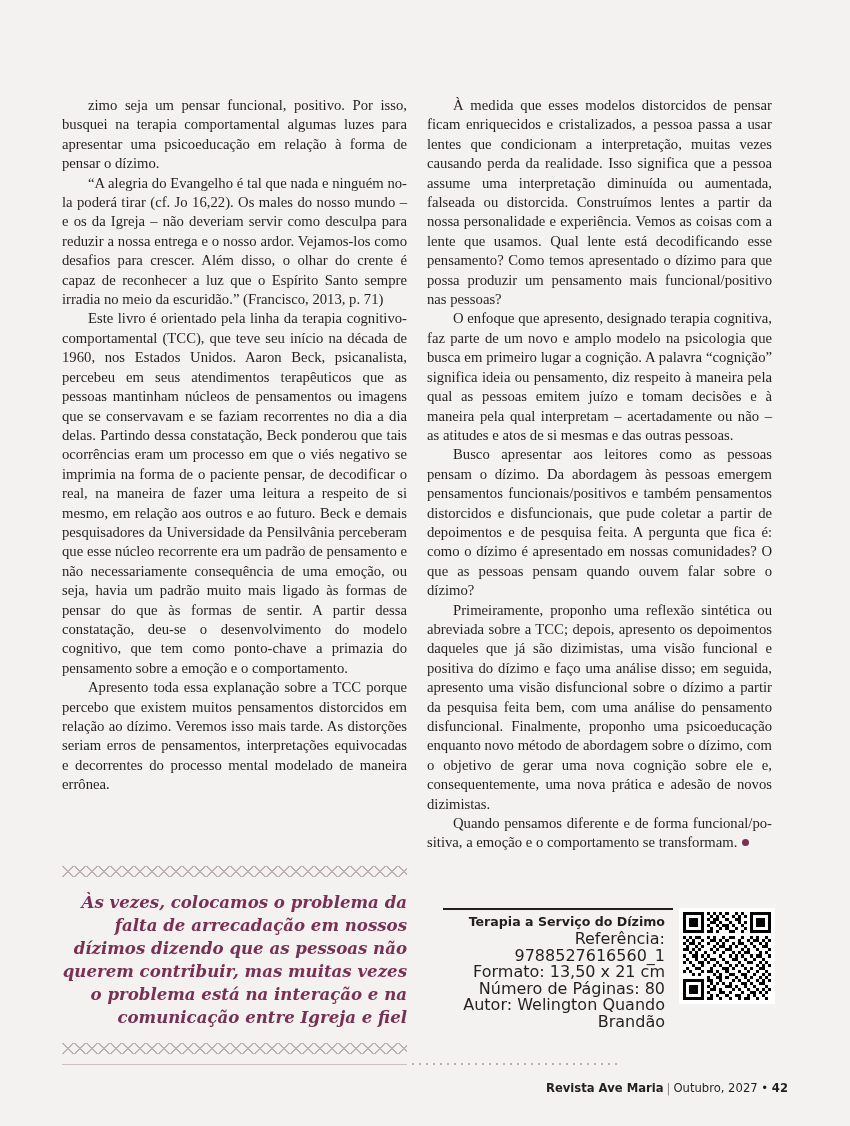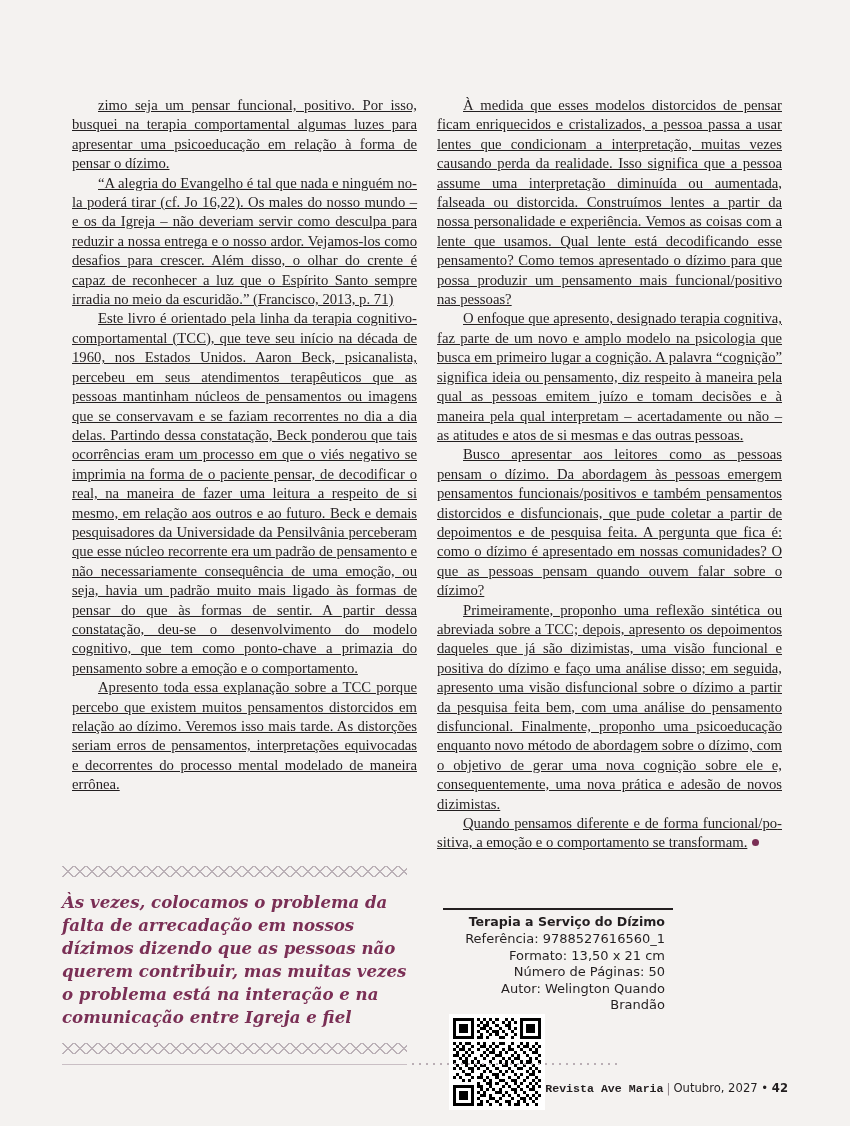--- a/index.html
+++ b/index.html
@@ -17,26 +17,25 @@
   }
   .page {
     position: absolute;
     left: 0; top: 0;
     width: 850px;
     height: 1126px;
     background: #f4f2f0;
   }
   .columns {
     position: absolute;
-    left: 72px;
+    left: 62px;
     top: 96px;
     width: 726px;
     display: flex;
     gap: 20px;
-    text-decoration: underline;
   }
   .col {
     width: 345px;
   }
   p.body {
     margin: 0;
     font-size: 14.7px;
     line-height: 19.4px;
     text-align: justify;
     text-indent: 26px;
@@ -62,51 +61,50 @@
     opacity: 0.95;
   }
   .pullquote .qtext {
     margin: 14px 0 14px 0;
     font-family: "DejaVu Serif", serif;
     font-style: italic;
     font-weight: bold;
     font-size: 16.6px;
     line-height: 23px;
     color: #7a2f55;
-    text-align: left;
+    text-align: right;
   }
   
   .bookinfo {
     position: absolute;
     left: 443px;
     top: 908px;
     width: 345px;
     display: flex;
     align-items: flex-start;
     justify-content: flex-start;
-    flex-direction: column;
   }
   .bookinfo .txt {
     width: 222px;
     padding-top: 4px;
     border-top: 2px solid #231f20;
     text-align: right;
     padding-right: 8px;
   }
   .bookinfo .title {
     font-family: "DejaVu Sans", sans-serif;
     font-weight: bold;
     font-size: 12.6px;
     line-height: 16px;
     color: #231f20;
     margin-bottom: 1px;
   }
   .bookinfo .line {
     font-family: "DejaVu Sans", sans-serif;
-    font-size: 13px;
+    font-size: 16px;
     line-height: 16.5px;
     color: #231f20;
   }
   .qr {
     width: 96px;
     height: 96px;
     background: #ffffff;
     padding: 4px;
     box-sizing: border-box;
     margin-left: 6px;
@@ -133,21 +131,21 @@
   }
   .footer {
     position: absolute;
     right: 62px;
     top: 1081px;
     font-family: "DejaVu Sans", sans-serif;
     font-size: 11.6px;
     color: #231f20;
     text-align: right;
   }
-  .footer b { font-weight: bold; font-family: Liberation Mono, monospace; }
+  .footer b { font-weight: bold; }
   .footer .sep { color: #8e8289; margin: 0 3px; }
   .footer .pg { font-weight: bold; }
   .enddot {
     display: inline-block;
     width: 7px;
     height: 7px;
     border-radius: 50%;
     background: #7a2f55;
     margin-left: 5px;
     vertical-align: 1px;
@@ -178,21 +176,21 @@
     <div class="diamond-rule"></div>
     <p class="qtext">Às vezes, colocamos o problema da falta de arrecadação em nossos dízimos dizendo que as pessoas não querem contribuir, mas muitas vezes o problema está na interação e na comunicação entre Igreja e fiel</p>
     <div class="diamond-rule"></div>
   </div>
 
   <div class="bookinfo">
     <div class="txt">
       <div class="title">Terapia a Serviço do Dízimo</div>
       <div class="line">Referência: 9788527616560_1</div>
       <div class="line">Formato: 13,50 x 21 cm</div>
-      <div class="line">Número de Páginas: 50</div>
+      <div class="line">Número de Páginas: 80</div>
       <div class="line">Autor: Welington Quando Brandão</div>
     </div>
     <div class="qr">
       <svg width="88" height="88" viewBox="0 0 29 29" shape-rendering="crispEdges">
         <rect width="29" height="29" fill="#ffffff"></rect>
         <g fill="#000000">
           <rect x="0" y="0" width="7" height="1"></rect>
             <rect x="0" y="6" width="7" height="1"></rect>
           <rect x="0" y="0" width="1" height="7"></rect>
             <rect x="6" y="0" width="1" height="7"></rect>

